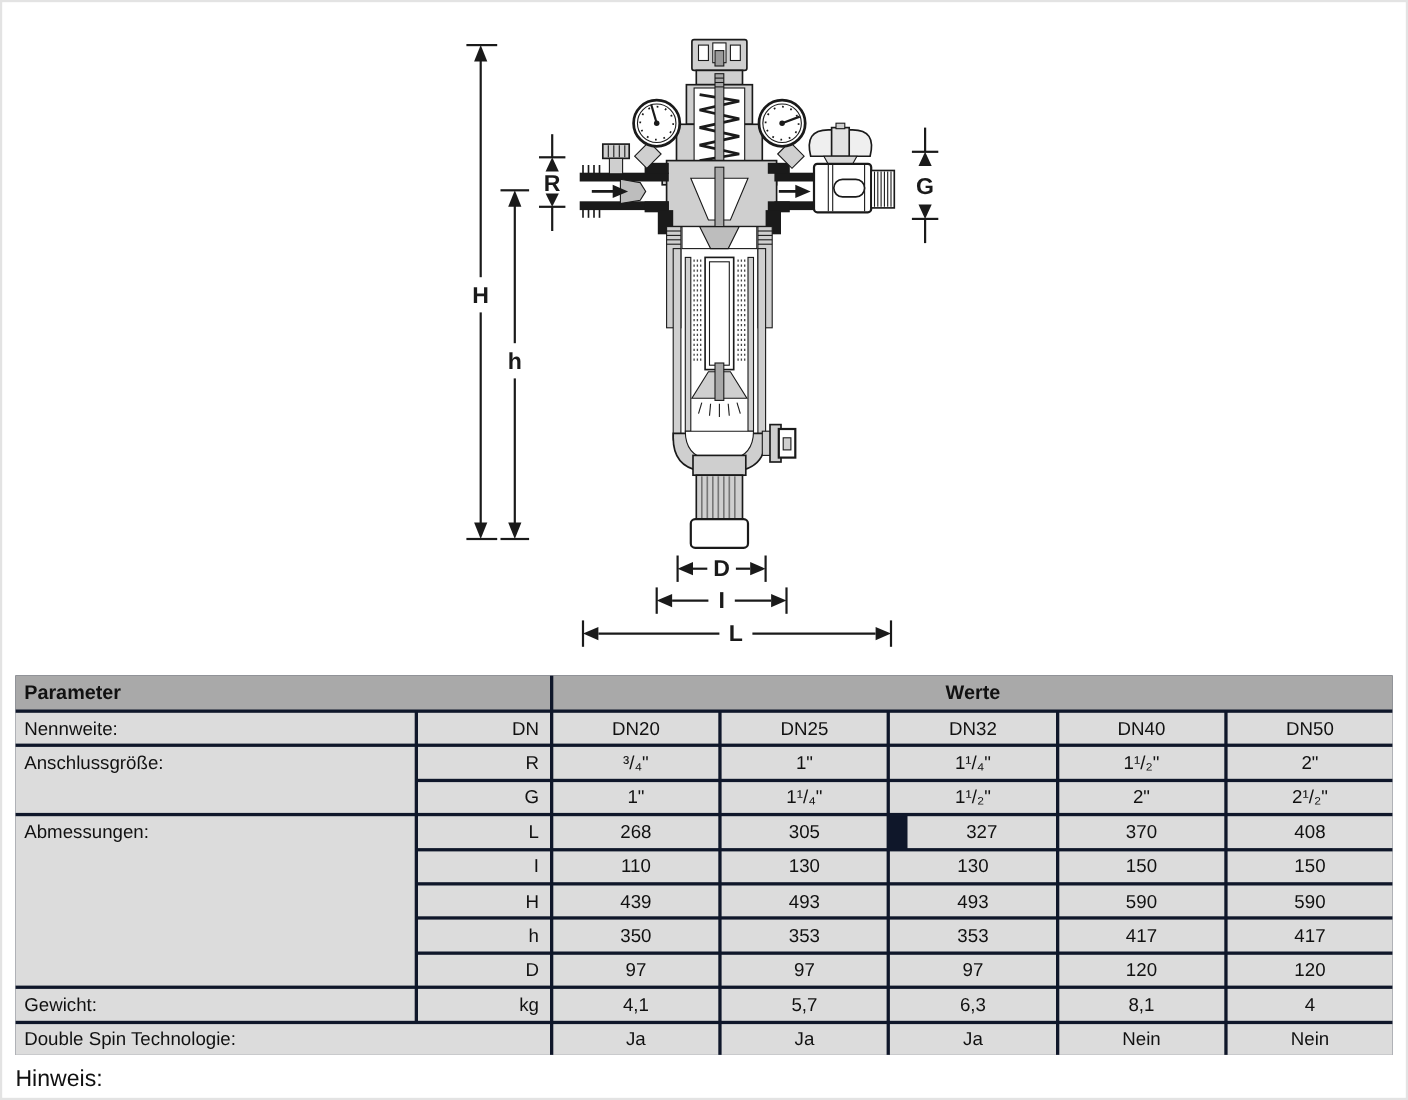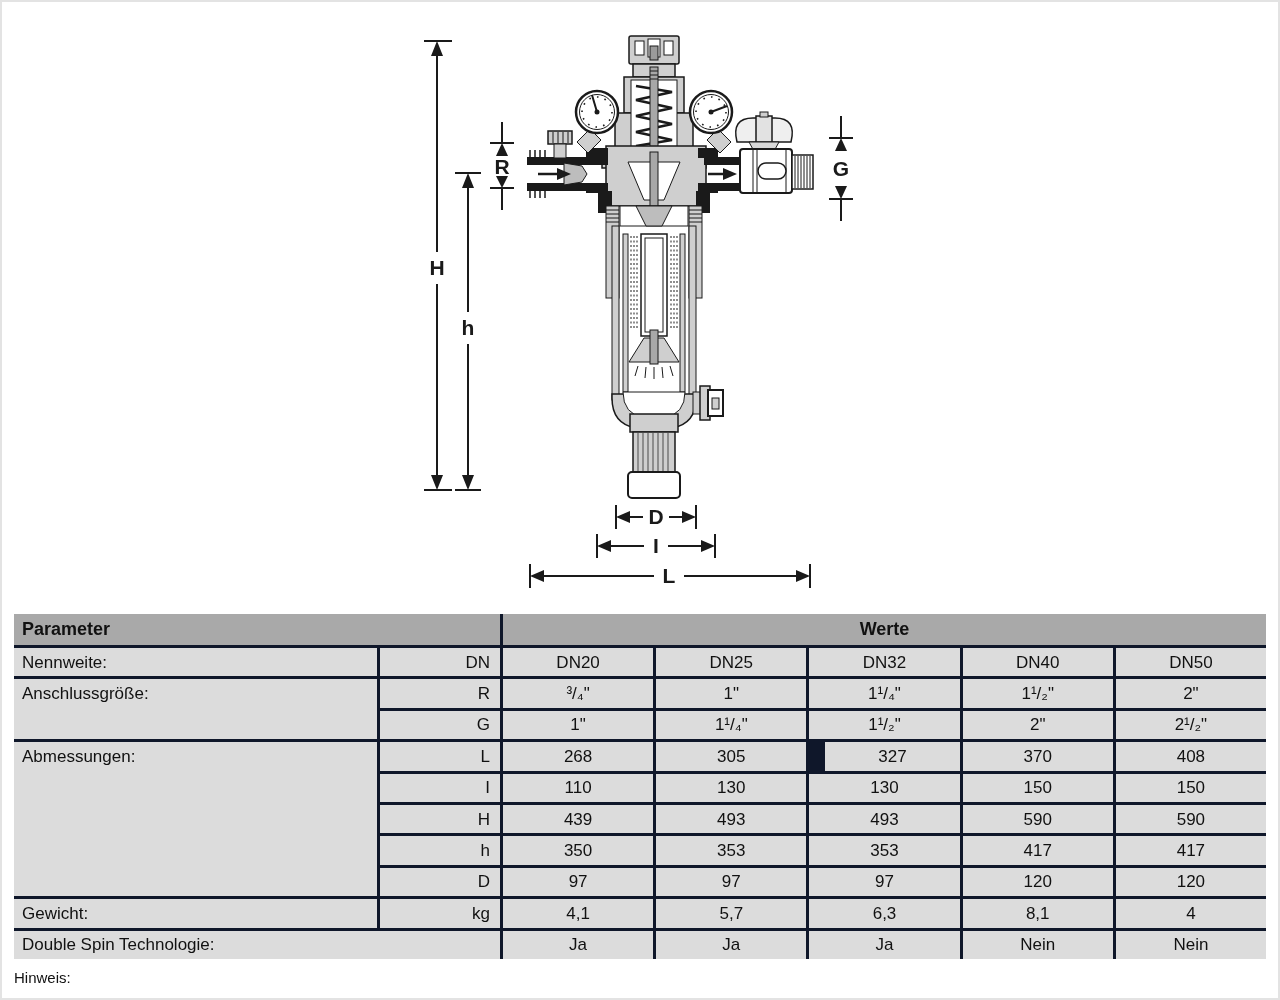--- a/index.html
+++ b/index.html
@@ -25,21 +25,21 @@
   .cell.hdr{background:#a9a9a9;font-weight:bold;font-size:18px;}
   .cell.lab{justify-content:flex-start;padding-left:8px;}
   .cell.lab.merged{align-items:flex-start;padding-top:5px;}
   .cell.sym{justify-content:flex-end;padding-right:10px;}
   .cell.val{justify-content:center;}
   .hdr-param{grid-column:1 / 3;grid-row:1;}
   .hdr-werte{grid-column:3 / 8;grid-row:1;justify-content:center;}
   
   .note{
     position:absolute;left:14px;top:969px;display:flex;gap:20px;
-    font-size:15px;color:#111;
+    font-size:21px;color:#111;
   }
   svg text{font-family:"Liberation Sans","DejaVu Sans",sans-serif;}
   .dimtxt{font-weight:bold;font-size:21px;fill:#1a1a1a;}
 </style>
 </head>
 <body>
 
 <div class="frame"></div>
 
 <svg class="diagram" viewBox="0 0 1280 610">

